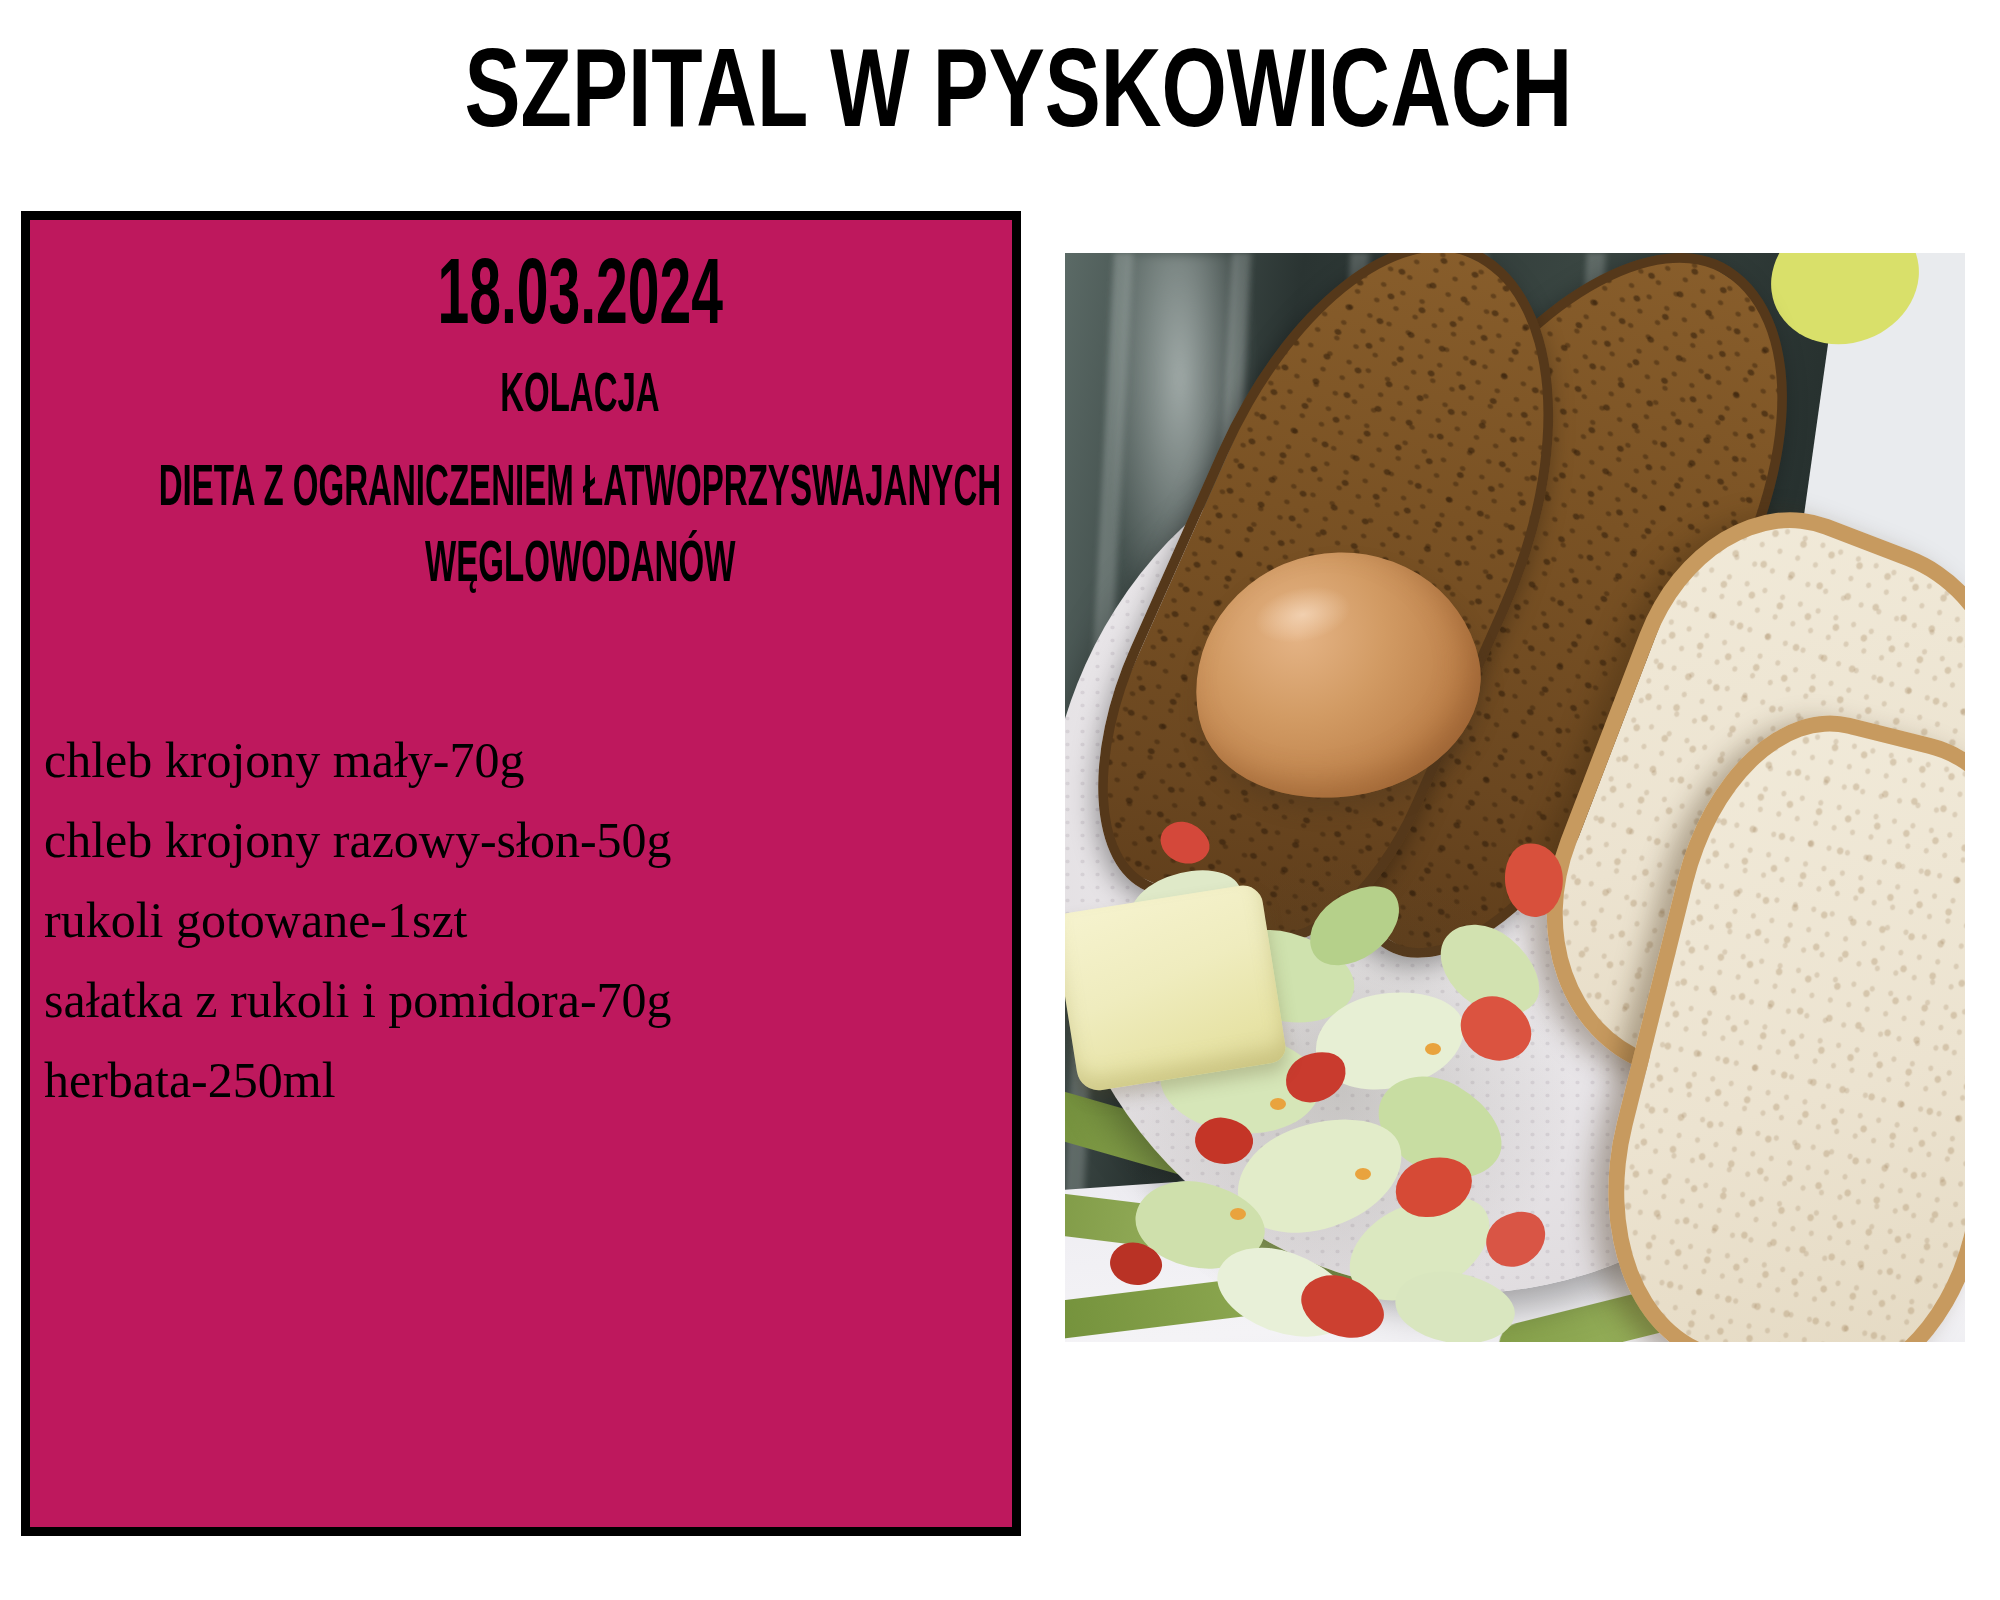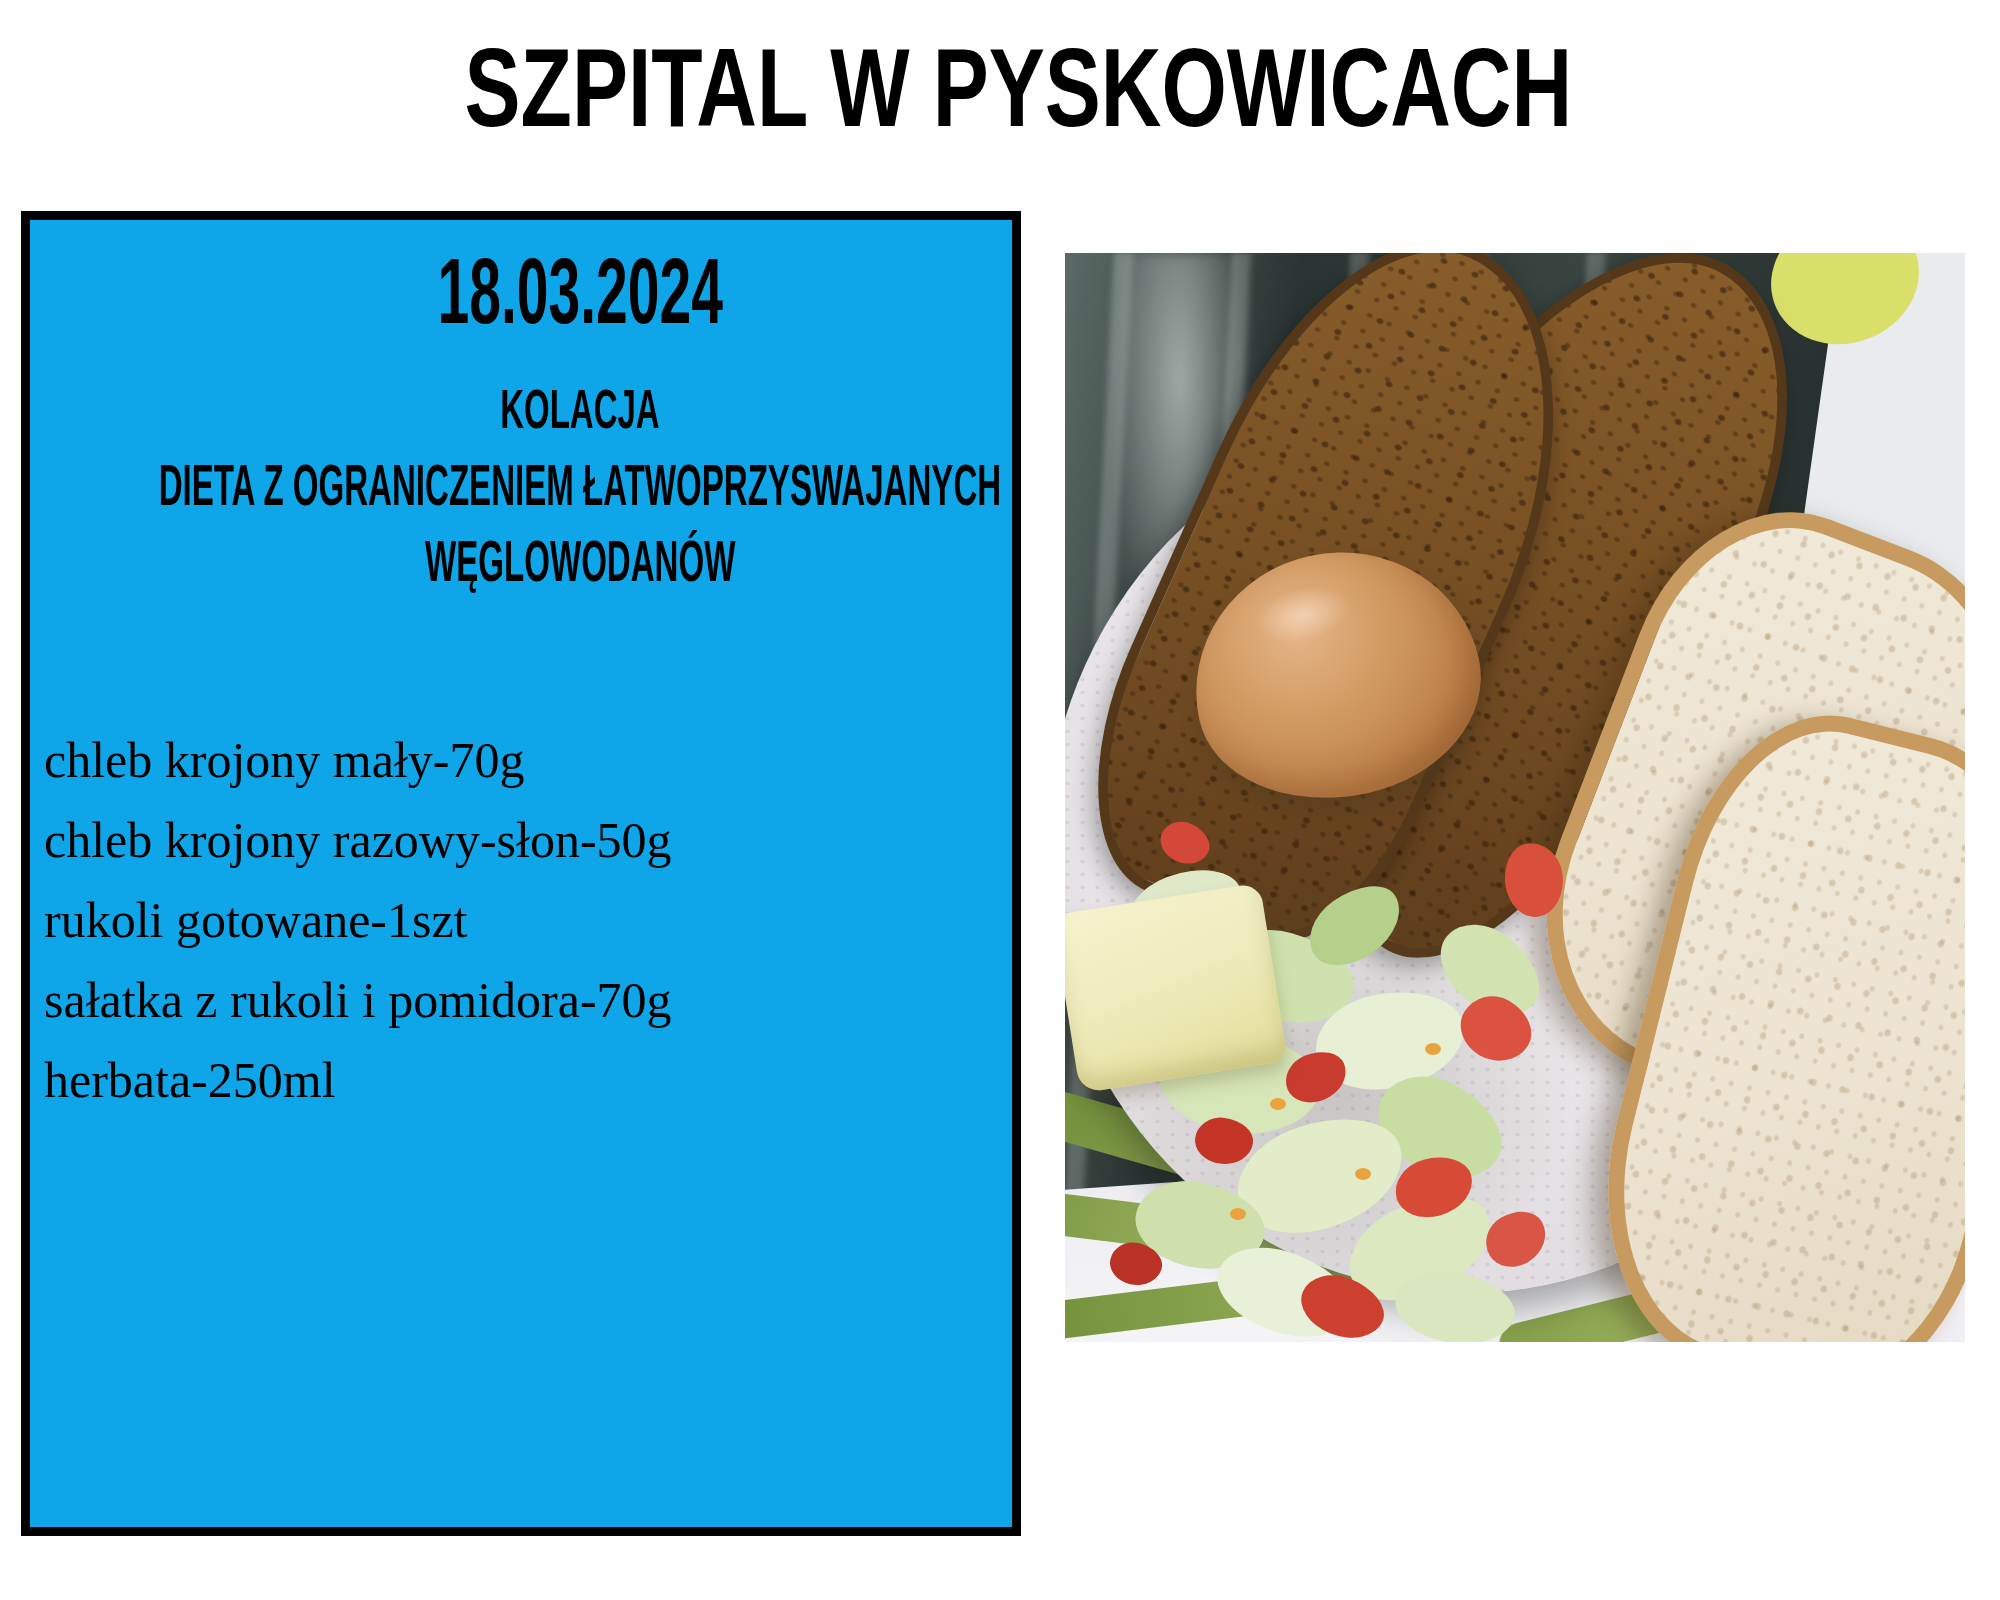--- a/index.html
+++ b/index.html
@@ -7,25 +7,25 @@
           font-family:"Liberation Sans",sans-serif;color:#000;}
 
   
   .center-row{position:absolute;left:0;width:100%;display:flex;justify-content:center;white-space:nowrap;}
   .cond{display:inline-block;font-weight:700;line-height:1;transform-origin:50% 50%;letter-spacing:0;}
   .title-row{top:32px;margin-left:18px;}
   .title-text{font-size:112px;transform:scaleX(.75);}
 
   
   .card{position:absolute;left:21px;top:211px;width:1000px;height:1325px;border:9px solid #000;
-        box-sizing:border-box;background:#0ea5e9;}
+        box-sizing:border-box;background:#be185d;}
   .card-center{position:absolute;left:0;width:100%;margin-left:59px;display:flex;justify-content:center;white-space:nowrap;}
   .date-row{top:25px;}
   .date-text{font-size:92px;transform:scaleX(.62);}
-  .meal-row{top:162px;}
+  .meal-row{top:145px;}
   .meal-text{font-size:55px;transform:scaleX(.60);}
   .diet1-row{top:236px;}
   .diet2-row{top:312px;}
   .diet-text{font-size:58px;transform:scaleX(.57);}
 
   .menu{position:absolute;left:0;top:500px;margin:0;padding:0 0 0 14px;list-style:none;
         font-family:"Liberation Serif",serif;font-size:50px;line-height:80px;white-space:nowrap;}
 
   
   .photo{position:absolute;left:1065px;top:253px;width:900px;height:1089px;overflow:hidden;background:#313d3b;}

